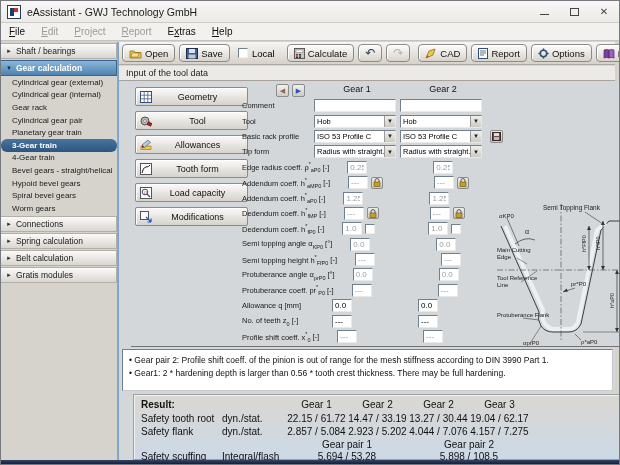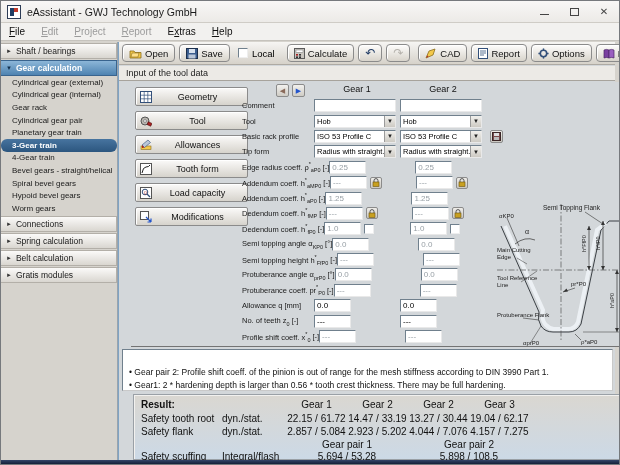--- a/index.html
+++ b/index.html
@@ -59,33 +59,33 @@
 
   .formgrid { position:absolute; left:111px; top:16px; width:264px; }
   .frow { height:15.4px; display:flex; align-items:center; }
   .flabel { flex:0 0 72px; font-size:7.5px; color:#1a1a1a; white-space:nowrap; overflow:visible; }
   .flabel sup { font-size:5.5px; }
   .flabel sub { font-size:5.5px; }
   .flabel .unit { margin-left:2px; }
   .cell { flex:0 0 86px; display:flex; align-items:center; }
   .tfield, .nfield { height:13px; background:#fff; border:1px solid; border-color:#70808d #e9e9e9 #e9e9e9 #70808d; font-size:8px; font-family:"Liberation Sans",sans-serif; color:#000; padding:0 2px; }
   .tfield { width:82px; }
-  .nfield { width:37px; }
+  .nfield { width:20px; margin-left:18px; }
   .nfield.dis { color:#98a0a6; }
   .sel { width:82px; height:13px; background:#fff; border:1px solid; border-color:#70808d #e9e9e9 #e9e9e9 #70808d; display:flex; align-items:center; }
   .selval { flex:1; font-size:7.5px; color:#000; padding-left:2px; white-space:nowrap; overflow:hidden; }
   .selarrow { flex:0 0 11px; height:11px; background:linear-gradient(#f1f0ed,#cdcac3); border-left:1px solid #9a9a9a; font-size:6px; color:#222; display:flex; align-items:center; justify-content:center; }
   .lockbtn { width:12px; height:12px; margin-left:3px; background:linear-gradient(#eeede9,#cbc8c1); border:1px solid #8b8b8b; border-radius:2px; display:flex; align-items:center; justify-content:center; }
   .minicb { width:10px; height:10px; margin-left:3px; background:#fff; border:1px solid; border-color:#70808d #eee #eee #70808d; }
   .diskbtn { width:13px; height:13px; margin-left:4px; background:linear-gradient(#eeede9,#cbc8c1); border:1px solid #8b8b8b; border-radius:2px; display:flex; align-items:center; justify-content:center; }
 
   .diagram { position:absolute; left:366px; top:92px; width:128px; height:172px; }
 
   
-  .warnings { position:absolute; left:3px; top:307px; width:491px; height:42px; background:#fff; border:1px solid; border-color:#70808d #c9c9c9 #c9c9c9 #70808d; font-size:8.5px; color:#111; padding:16px 6px; line-height:13px; }
+  .warnings { position:absolute; left:3px; top:307px; width:491px; height:42px; background:#fff; border:1px solid; border-color:#70808d #c9c9c9 #c9c9c9 #70808d; font-size:8.5px; color:#111; padding:4px 6px; line-height:13px; }
 
   
   .results { position:absolute; left:14px; top:352px; width:494px; height:66px; background:linear-gradient(#dad7d1,#ccd9e6); border:1px solid #9aa0a6; box-shadow:inset 1px 1px 0 #f2f1ef; font-size:10px; color:#111; }
   .rrow { position:absolute; left:0; width:100%; height:13px; display:flex; align-items:center; }
   .rlabel { flex:0 0 88px; padding-left:7px; }
   .rsub { flex:0 0 64px; }
   .rval { flex:0 0 61px; text-align:center; }
   .rhead { text-align:center; }
   .bold { font-weight:bold; }
 
@@ -157,22 +157,22 @@
         <span>Gear calculation</span>
       </div>
     <div class="sbitem">Cylindrical gear (external)</div>
     <div class="sbitem">Cylindrical gear (internal)</div>
     <div class="sbitem">Gear rack</div>
     <div class="sbitem">Cylindrical gear pair</div>
     <div class="sbitem">Planetary gear train</div>
     <div class="sbitem selected">3-Gear train</div>
     <div class="sbitem">4-Gear train</div>
     <div class="sbitem">Bevel gears - straight/helical</div>
+    <div class="sbitem">Hypoid bevel gears</div>
     <div class="sbitem">Spiral bevel gears</div>
-    <div class="sbitem">Hypoid bevel gears</div>
     <div class="sbitem">Worm gears</div>
     <div class="sbheader">
         <span class="tri">►</span>
         <span>Connections</span>
       </div>
     <div class="sbheader">
         <span class="tri">►</span>
         <span>Spring calculation</span>
       </div>
     <div class="sbheader">

